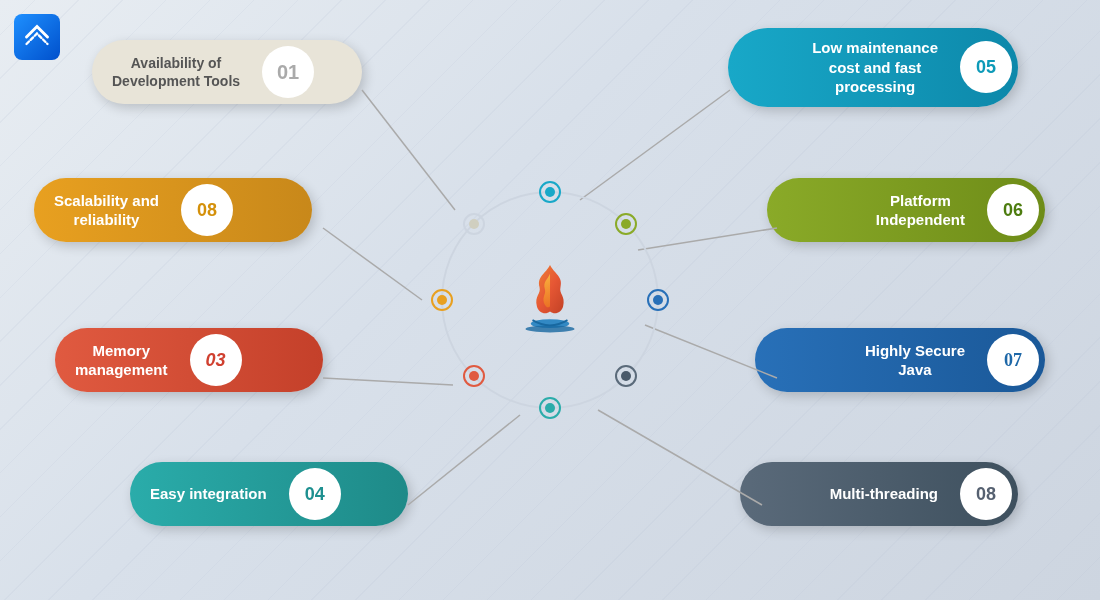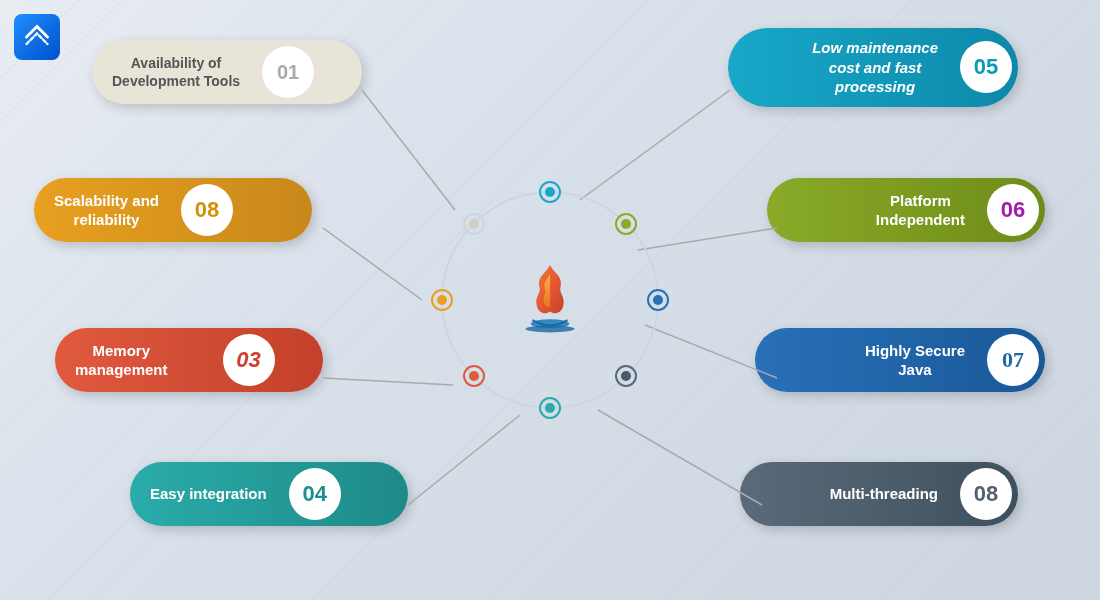--- a/index.html
+++ b/index.html
@@ -84,21 +84,21 @@
     }
 
     .pill-number {
       background: white;
       border-radius: 50px;
       min-width: 52px;
       height: 52px;
       display: flex;
       align-items: center;
       justify-content: center;
-      font-size: 22px;
+      font-size: 18px;
       font-weight: 800;
       margin: 6px;
       flex-shrink: 0;
     }
 
     
     .f01 {
       left: 92px; top: 40px;
       background: #e8e4d8;
       width: 270px;
@@ -112,40 +112,39 @@
       background: linear-gradient(90deg, #e8a020, #c8881a);
       width: 278px;
     }
     .f02 .pill-number { color: #d4900a; }
 
     
     .f03 {
       left: 55px; top: 328px;
       background: linear-gradient(90deg, #e05a40, #c4402a);
       width: 268px;
-      gap: 33px;
     }
     .f03 .pill-number { color: #d04030; }
 
     
     .f04 {
       left: 130px; top: 462px;
       background: linear-gradient(90deg, #2aacaa, #1e8a88);
       width: 278px;
     }
     .f04 .pill-number { color: #1e9090; }
 
     
     .f05 {
       right: 82px; top: 28px;
       background: linear-gradient(90deg, #18a8c8, #0d88aa);
       width: 290px;
       flex-direction: row-reverse;
     }
-    .f05 .pill-label { text-align: center; font-style: italic; }
+    .f05 .pill-label { text-align: center; }
     .f05 .pill-number { color: #0d9ab8; }
 
     
     .f06 {
       right: 55px; top: 178px;
       background: linear-gradient(90deg, #8aaa28, #6e8c18);
       width: 278px;
       flex-direction: row-reverse;
     }
     .f06 .pill-number { color: #7a9e20; }
@@ -280,21 +279,21 @@
   <span class="pill-label">Easy integration</span>
   <span class="pill-number" style="color:#1e9090;">04</span>
 </div>
 
 <div class="feature-pill f05">
   <span class="pill-number" style="color:#0d9ab8;">05</span>
   <span class="pill-label">Low maintenance<br>cost and fast<br>processing</span>
 </div>
 
 <div class="feature-pill f06">
-  <span class="pill-number" style="color:#a21caf;">06</span>
+  <span class="pill-number" style="color:#4d7c0f;">06</span>
   <span class="pill-label">Platform<br>Independent</span>
 </div>
 
 <div class="feature-pill f07">
   <span class="pill-number" style="color:#1e68a8;">07</span>
   <span class="pill-label">Highly Secure<br>Java</span>
 </div>
 
 <div class="feature-pill f08">
   <span class="pill-number" style="color:#556070;">08</span>

